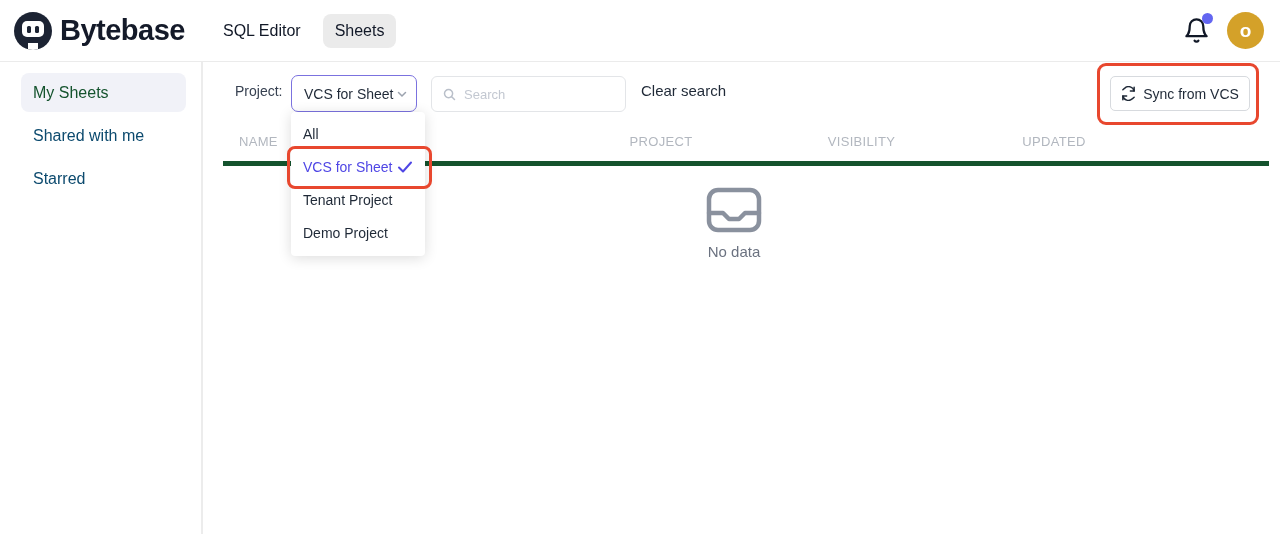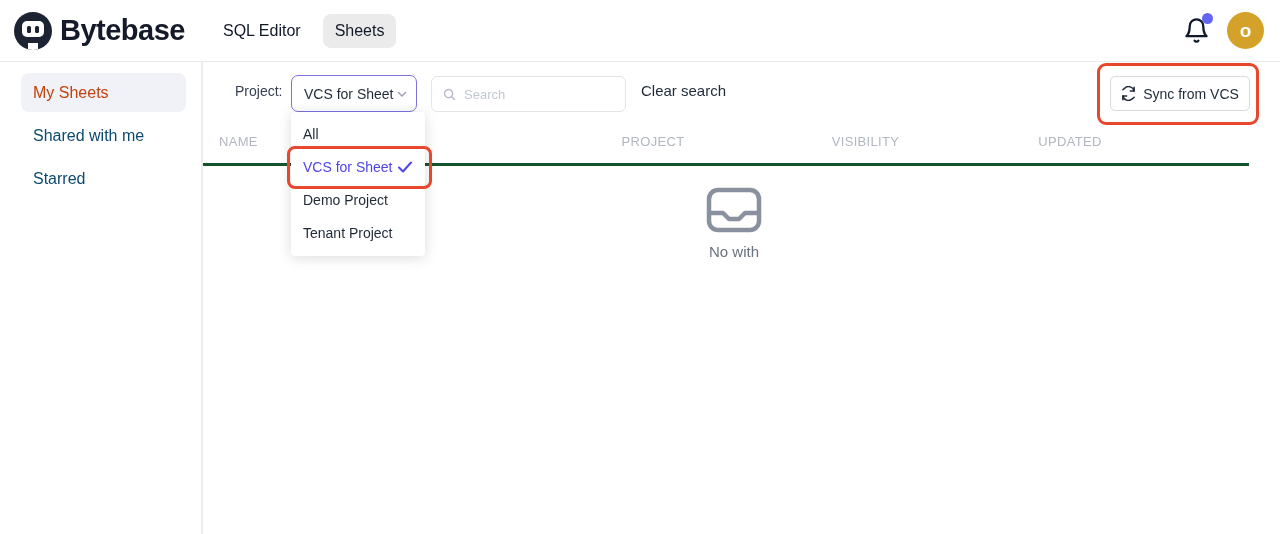--- a/index.html
+++ b/index.html
@@ -26,21 +26,21 @@
   .bell-badge { position: absolute; right: -2px; top: -3px; width: 11px; height: 11px;
     border-radius: 50%; background: #6366f1; }
   .avatar { width: 37px; height: 37px; border-radius: 50%; background: #d4a129; color: #fff;
     font-size: 19px; font-weight: 700; display: flex; align-items: center; justify-content: center; cursor: pointer; }
 
   
   .sidebar { position: absolute; left: 0; top: 62px; width: 203px; height: 472px;
     border-right: 2px solid #ececec; background: #fff; padding-top: 11px; }
   .side-item { margin: 0 15px 4px 21px; height: 39px; display: flex; align-items: center;
     padding-left: 12px; font-size: 16px; color: #0c4a6e; border-radius: 8px; cursor: pointer; }
-  .side-item.active { background: #f1f2f8; color: #c2410c; }
+  .side-item.active { background: #f1f2f8; color: #14532d; }
   .side-item + .side-item { margin-top: 4px; }
 
   
   .main { position: absolute; left: 203px; top: 62px; width: 1077px; height: 472px; background: #fff; }
   .project-label { position: absolute; left: 32px; top: 21px; font-size: 14px; color: #374151; }
   .project-select { position: absolute; left: 88px; top: 13px; width: 126px; height: 37px;
     border: 1.5px solid #7b72df; border-radius: 7px; background: #fff; display: flex;
     align-items: center; padding: 0 8px 0 12px; cursor: pointer; }
   .project-select .val { font-size: 14px; color: #1f2937; flex: 1; white-space: nowrap; }
   .search-box { position: absolute; left: 228px; top: 14px; width: 195px; height: 36px;
@@ -50,23 +50,23 @@
   .search-box input::placeholder { color: #c3c8d1; }
   .clear-search { position: absolute; left: 438px; top: 20px; font-size: 15px; color: #1f2937; cursor: pointer; }
 
   .sync-annotation { position: absolute; left: 894px; top: 1px; width: 162px; height: 62px;
     border: 3px solid #e8472e; border-radius: 9px; pointer-events: none; }
   .sync-btn { position: absolute; left: 907px; top: 14px; width: 140px; height: 35px;
     border: 1px solid #d7dade; border-radius: 5px; background: #fff; display: flex;
     align-items: center; justify-content: center; gap: 7px; font-size: 14px; color: #1f2937; cursor: pointer; text-align: center; }
 
   
-  .thead { position: absolute; left: 0; top: 63px; width: 1046px; height: 41px;
-    border-bottom: 3px solid #14532d; display: grid;
-    grid-template-columns: 340px 196px 205px 180px 1fr; align-items: start; gap: 12px; }
+  .thead { position: absolute; left: 20px; top: 63px; width: 1046px; height: 41px;
+    border-bottom: 5px solid #14532d; display: grid;
+    grid-template-columns: 340px 196px 205px 180px 1fr; align-items: start; }
   .th { font-size: 13px; color: #b2b7bf; letter-spacing: 0.3px; text-align: center; padding-top: 9px; }
   .th.first { text-align: left; padding-left: 16px; }
 
   .empty { position: absolute; left: 0; top: 125px; width: 1062px; text-align: center; }
   .empty .txt { margin-top: 6px; font-size: 15px; color: #6b7280; }
 
   
   .menu { position: absolute; left: 88px; top: 50px; width: 134px; background: #fff;
     border-radius: 4px; box-shadow: 0 2px 14px rgba(0,0,0,0.14); padding: 5px 0 7px; }
   .menu-item { height: 33px; display: flex; align-items: center; padding: 0 12px;
@@ -162,37 +162,37 @@
     <div class="th"></div>
   </div>
 
   <div class="empty">
     <span style="display:inline-block">
       <svg width="58" height="46" viewBox="0 0 58 46" fill="none" stroke="#8a919e" stroke-width="4.5" stroke-linecap="round" stroke-linejoin="round">
         <rect x="4" y="3" width="50" height="40" rx="9"></rect>
         <path d="M4 25 L18 25 L24 31 L34 31 L40 25 L54 25" transform="translate(0,1)"></path>
       </svg>
     </span>
-    <div class="txt">No with</div>
+    <div class="txt">No data</div>
   </div>
 
   <div class="menu">
     <div class="menu-item">
       <span>All</span>
     </div>
     <div class="menu-item checked">
       <span>VCS for Sheet</span>
       <span class="check">
         <svg width="16" height="14" viewBox="0 0 16 14" fill="none" stroke="#4f46e5" stroke-width="2" stroke-linecap="round" stroke-linejoin="round">
           <path d="M2 7.5 L6 11.5 L14 2.5"></path>
         </svg>
       </span>
     </div>
     <div class="menu-item">
-      <span>Demo Project</span>
+      <span>Tenant Project</span>
     </div>
     <div class="menu-item">
-      <span>Tenant Project</span>
+      <span>Demo Project</span>
     </div>
   </div>
   <div class="menu-annotation"></div>
 
 </div>
 
 </body></html>

